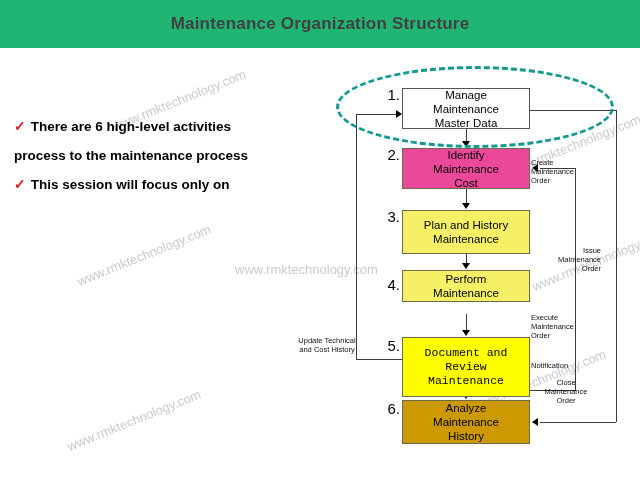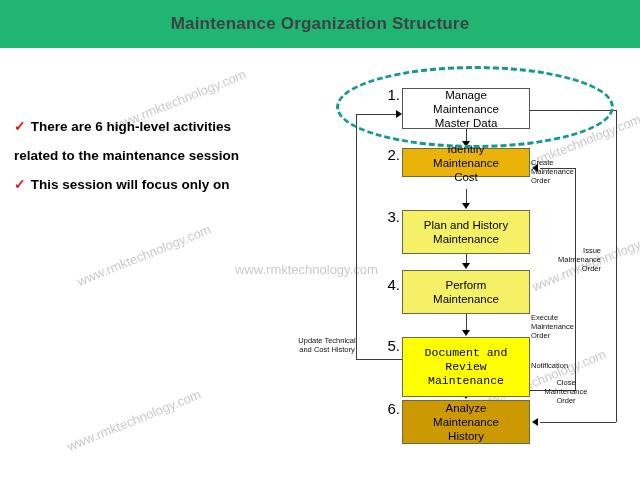--- a/index.html
+++ b/index.html
@@ -91,23 +91,23 @@
     display: flex;
     align-items: center;
     justify-content: center;
     text-align: center;
     font-size: 11.5px;
     color: #000000;
     line-height: 14px;
     padding: 2px 20px;
   }
   #box1 { left: 402px; top: 88px;  width: 128px; height: 41px; background: #ffffff; border-color: #555555; }
-  #box2 { left: 402px; top: 148px; width: 128px; height: 29px; background: #eab308; }
+  #box2 { left: 402px; top: 148px; width: 128px; height: 41px; background: #ec4899; }
   #box3 { left: 402px; top: 210px; width: 128px; height: 44px; background: #f5f066; }
-  #box4 { left: 402px; top: 270px; width: 128px; height: 44px; background: #f5f066; }
+  #box4 { left: 402px; top: 270px; width: 128px; height: 32px; background: #f5f066; }
   #box5 { left: 402px; top: 337px; width: 128px; height: 60px; background: #ffff00; font-family: Liberation Mono, monospace; }
   #box6 { left: 402px; top: 400px; width: 128px; height: 44px; background: #cc9900; }
 
   .stepnum {
     position: absolute;
     font-size: 15px;
     color: #000000;
     text-align: right;
     width: 26px;
   }
@@ -186,21 +186,21 @@
 <div class="watermark" id="wm-3">www.rmktechnology.com</div>
 <div class="watermark wm-rot" id="wm-4">www.rmktechnology.com</div>
 <div class="watermark wm-rot" id="wm-5">www.rmktechnology.com</div>
 <div class="watermark wm-rot" id="wm-6">www.rmktechnology.com</div>
 <div class="watermark wm-rot" id="wm-7">www.rmktechnology.com</div>
 
 <div id="bullets">
   <div class="bullet-line">
     <span class="check">✓</span><span>There are 6 high-level activities</span>
   </div>
-  <div class="bullet-line indent">related to the maintenance session</div>
+  <div class="bullet-line indent">process to the maintenance process</div>
   <div class="bullet-line">
     <span class="check">✓</span><span>This session will focus only on</span>
   </div>
 </div>
 
 <div id="flow">
 
   <div class="hline" style="left:356px; top:359px; width:46px;"></div>
   <div class="vline" style="left:356px; top:114px; height:246px;"></div>
   <div class="hline" style="left:356px; top:114px; width:42px;"></div>

